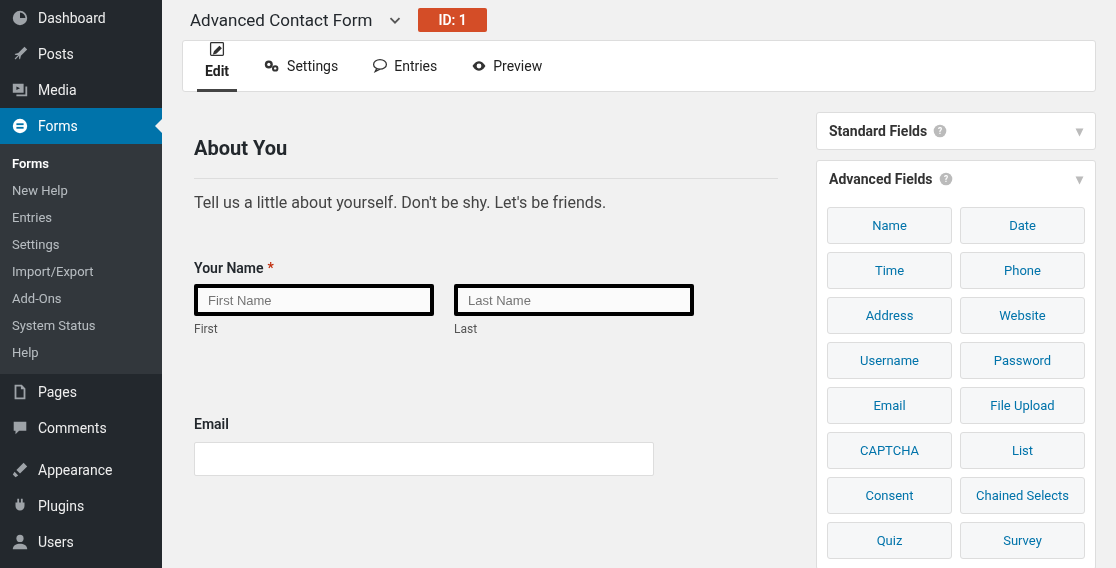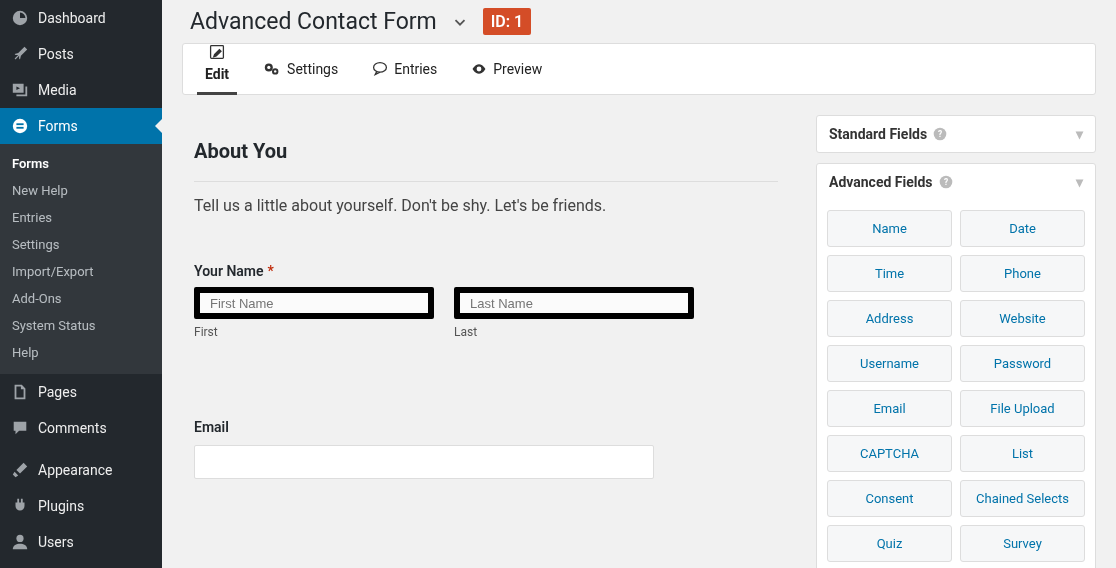--- a/index.html
+++ b/index.html
@@ -12,40 +12,40 @@
   .menu-item.active { background:#0073aa; color:#fff; }
   .menu-item.active .icon { color:#fff; }
   .menu-item.active::after { content:""; position:absolute; right:-1px; top:50%; margin-top:-8px; border:8px solid transparent; border-right-color:#f1f1f1;}
   .submenu { background:#32373c; padding:6px 0 8px;}
   .submenu-item { padding:6px 12px; font-size:13px; color:rgba(240,245,250,0.7); cursor:pointer;}
   .submenu-item.current { color:#fff; font-weight:600;}
   .menu-sep { height:6px; }
   
   .main { flex:1; display:flex; flex-direction:column; overflow:hidden;}
   .page-head { background:transparent; padding:8px 20px 8px 28px; display:flex; align-items:center; gap:14px;}
-  .page-title { font-size:23px; font-weight:400; color:#23282d;}
+  .page-title { font-size:17px; font-weight:400; color:#23282d;}
   .chev { display:inline-flex; align-items:center; color:#555;}
-  .id-badge { background:#d44d27; color:#fff; font-size:16px; font-weight:600; padding:4px 8px; border-radius:2px;}
+  .id-badge { background:#d44d27; color:#fff; font-size:14px; font-weight:600; padding:4px 20px; border-radius:2px;}
   
   .toolbar { margin:0 20px; background:#fff; border:1px solid #ddd; border-radius:3px; display:flex; align-items:center; padding:0 14px; height:52px;}
   .tab { display:flex; align-items:center; gap:6px; padding:0 8px; margin-right:18px; color:#222; font-size:14px; height:100%; cursor:pointer; position:relative;}
   .tab.active { font-weight:700;flex-direction:column;}
   .tab.active::after { content:""; position:absolute; left:0; right:0; bottom:-1px; height:3px; background:#444;}
   .tab .icon { color:#333;}
   
   .content { flex:1; display:flex; padding:20px; gap:20px; overflow:hidden;}
   .canvas { flex:1; padding:14px 18px 0 12px; }
   .section-title { font-size:20px; font-weight:700; margin:10px 0 18px; color:#23282d;}
   .section-desc { color:#444; font-size:16px; margin-bottom:10px;}
   .divider { height:1px; background:#ddd; margin:12px 0 14px;}
   .field-label { font-weight:600; font-size:14px; margin-bottom:8px; margin-top:48px;}
   .req { color:#c02b0a; margin-left:4px;}
   .name-row { display:flex; gap:20px; max-width:500px;}
   .name-col { flex:1;}
-  .text-input { width:100%; height:32px; border:6px solid #000000; background:#fbfbfb; border-radius:2px; padding:6px 10px; font-size:13px; color:#888; }
+  .text-input { width:100%; height:32px; border:4px solid #000000; background:#fbfbfb; border-radius:2px; padding:6px 10px; font-size:13px; color:#888; }
   .sublabel { font-size:12px; color:#555; margin-top:6px;}
   .email-label { font-weight:600; font-size:14px; margin-top:80px; margin-bottom:10px;}
   .email-input { width:460px; height:34px; border:1px solid #ddd; background:#fff; border-radius:2px;}
   
   .right { width:280px; flex-shrink:0;}
   .panel { background:#fff; border:1px solid #ddd; border-radius:3px; margin-bottom:10px;}
   .panel-head { display:flex; align-items:center; padding:10px 12px; font-weight:700; font-size:14px; color:#333; cursor:pointer;}
   .panel-head .help { margin-left:6px; color:#bbb; }
   .panel-head .caret { margin-left:auto; color:#bbb;}
   .panel-body { padding:10px; display:grid; grid-template-columns:1fr 1fr; gap:8px;}

